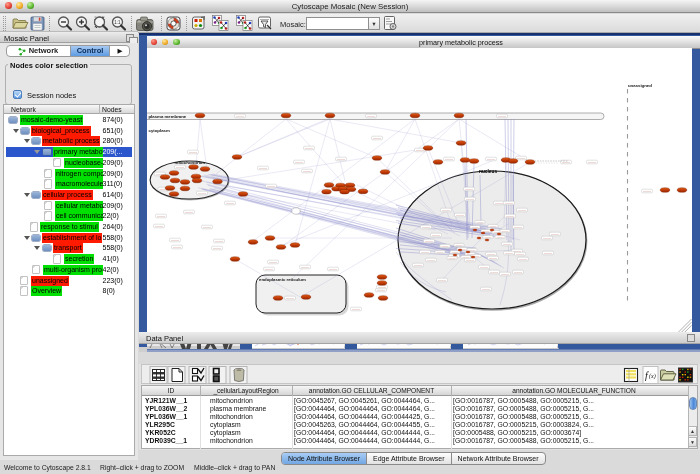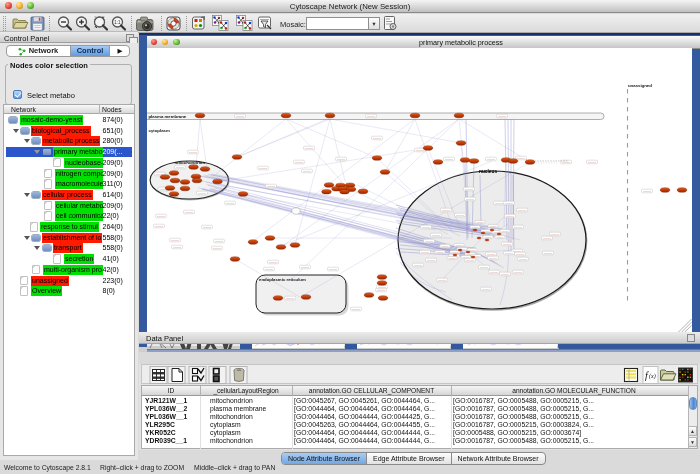--- a/index.html
+++ b/index.html
@@ -67,21 +67,21 @@
 #status{left:0;top:462px;width:700px;height:12px;}
 #status span{position:absolute;top:2px;font-size:6.8px;color:#222;}
 </style></head>
 <body>
 <div id="app">
 
   <div class="abs" id="titlebar">
     <div class="tl" style="left:4.7px;background:radial-gradient(circle at 35% 30%,#ff9a8a,#e33e32 60%,#9c1c10);"></div>
     <div class="tl" style="left:16px;background:radial-gradient(circle at 35% 30%,#ffe9a0,#f0a922 60%,#a86f00);"></div>
     <div class="tl" style="left:27.4px;background:radial-gradient(circle at 35% 30%,#c8f0a0,#57b52c 60%,#2a7000);"></div>
-    <div id="titletext">Cytoscape Network (New Session)</div>
+    <div id="titletext">Cytoscape Mosaic (New Session)</div>
   </div>
   <div class="abs" id="toolbar">
     <svg width="700" height="19" viewBox="0 13 700 19" style="position:absolute;left:0;top:0;">
         <g transform="translate(12,15)">
           <path d="M1,12 L1,4 Q1,3 2,3 L5,3 L6.5,4.5 L13,4.5 Q14,4.5 14,5.5 L14,12 Z" fill="#c9c389" stroke="#77703a" stroke-width="0.8"></path>
           <path d="M1,12 L3.5,6.5 L16,6.5 L13,12 Z" fill="#dcd79f" stroke="#77703a" stroke-width="0.8"></path>
         </g>
         <g transform="translate(30,15)">
           <rect x="1" y="1" width="13" height="13" rx="1" fill="#7c96bd" stroke="#3c5578" stroke-width="0.8"></rect>
           <rect x="3.5" y="1" width="8" height="4.5" fill="#d8dde4" stroke="#8a8f98" stroke-width="0.4"></rect>
@@ -185,39 +185,39 @@
     <div class="sep" style="left:5px;"></div>
     <div class="sep" style="left:49px;"></div>
     <div class="sep" style="left:131px;"></div>
     <div class="sep" style="left:161px;"></div>
     <div class="sep" style="left:186px;"></div>
     <div id="searchlbl">Mosaic:</div>
     <div id="searchbox"></div>
     <div id="searchbtn">▼</div>
   </div>
   <div class="abs" id="cpheader">
-      <span>Control Panel</span>
+      <span>Mosaic Panel</span>
       <div id="cpfloat"></div>
     </div>
   <div class="abs" id="cpbody">
     <div id="cptabs">
       <svg style="position:absolute;left:11px;top:1.5px;" width="9" height="8" viewBox="0 0 10 9">
           <circle cx="2" cy="1.5" r="1.4" fill="#2a2"></circle>
           <circle cx="7" cy="3" r="1.4" fill="#2a2"></circle>
           <circle cx="3" cy="7" r="1.4" fill="#2a2"></circle>
           <path d="M2,1.5 L7,3 L3,7" stroke="#2a2" stroke-width="0.7" fill="none"></path>
         </svg>
       <div id="tabnet">Network</div>
       <div id="tabmos">Control</div>
       <div id="tabarr">▶</div>
     </div>
     <div id="groupbox"></div>
     <div id="grouplbl">Nodes color selection</div>
     <div id="checkbox"></div>
-    <div id="checklbl">Select metabo</div>
+    <div id="checklbl">Session nodes</div>
     <div id="treewrap">
       <div id="treehdr">
           <span class="h1">Network</span>
           <span class="h2">Nodes</span>
           <div class="vline"></div>
         </div>
 <div class="trow" style="top:10.0px;">
           <div class="foldico" style="left:5px;"></div>
           <div class="tlab" style="left:16px;max-width:83px;background:#00e000;padding:0 1px;">mosaic-demo-yeast</div>
           <div class="tnum" style="color:#000;">874(0)</div>

